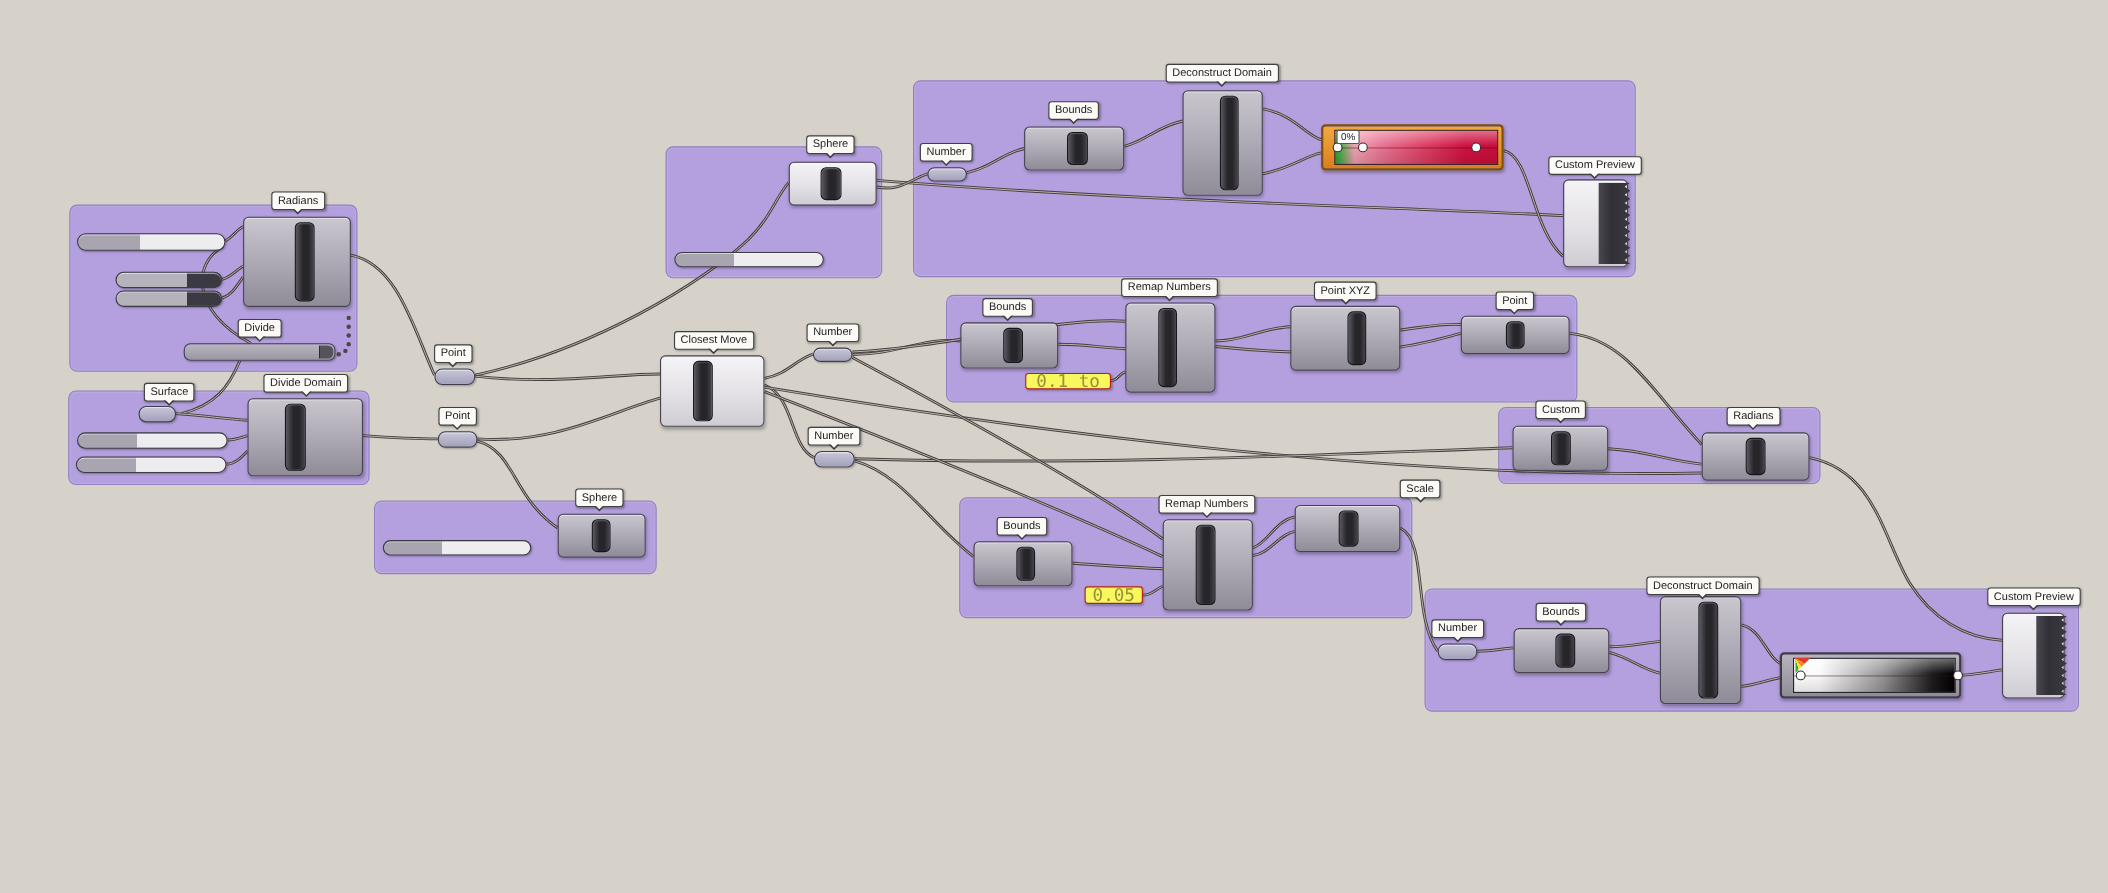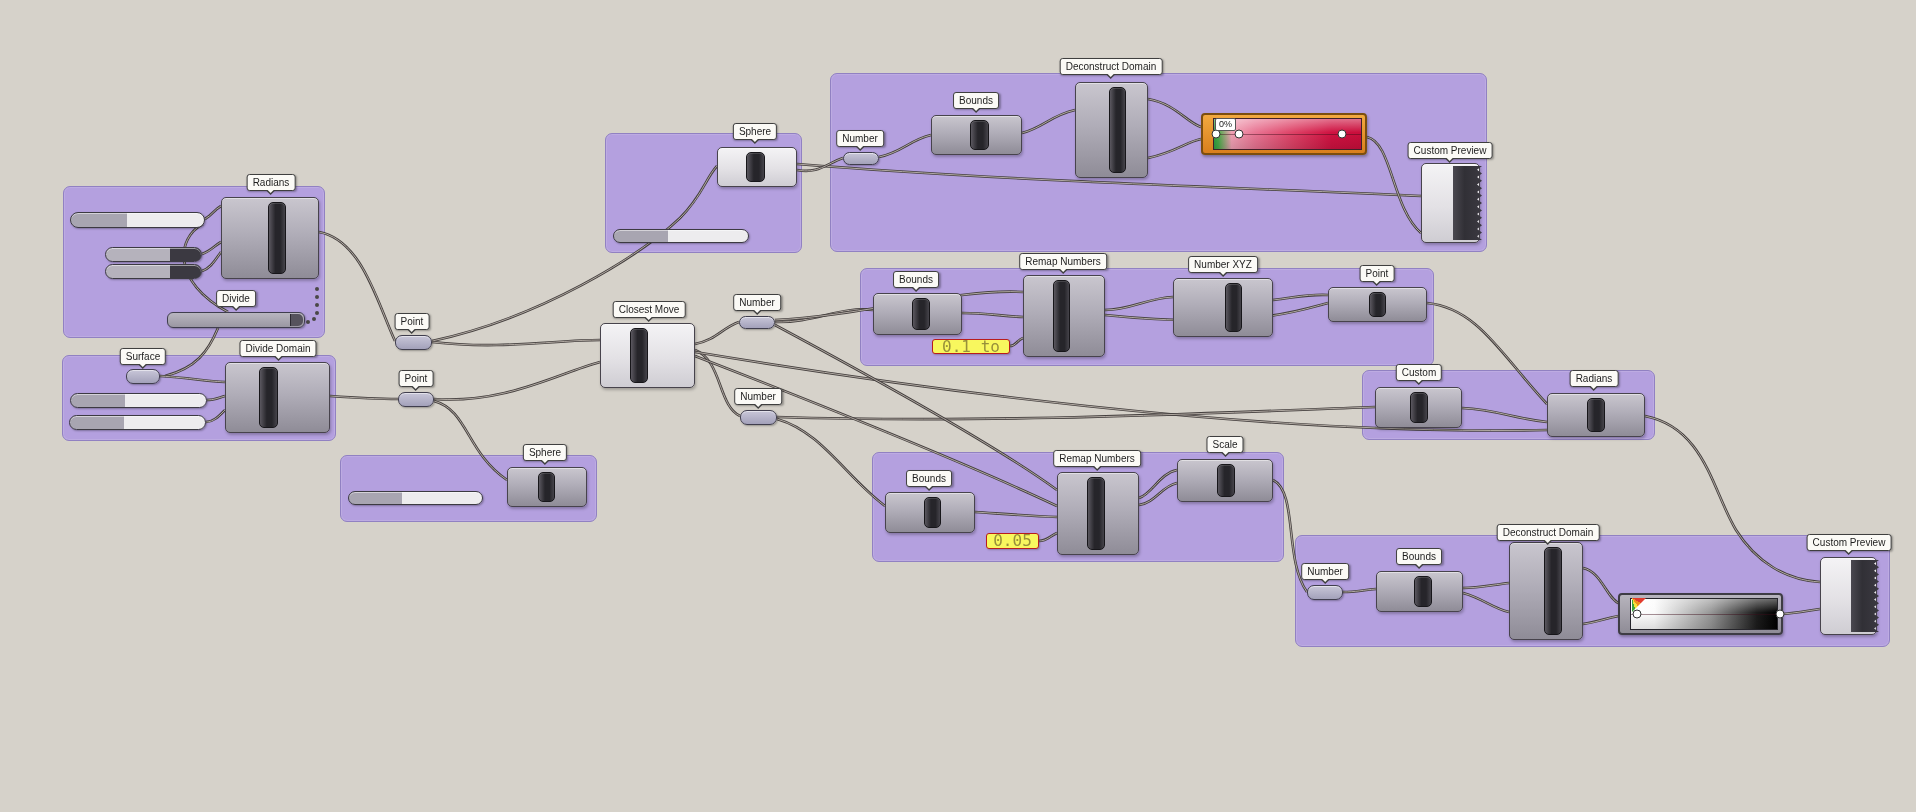--- a/index.html
+++ b/index.html
@@ -179,21 +179,21 @@
     <div class="node slider darkend" style="--f: 67%; left: 105px; top: 264px; width: 97px; height: 15px; position: absolute;"></div>
     <div class="node comp" style="left: 221px; top: 197px; width: 98px; height: 82px; position: absolute;">
       <div class="bar" style="left: 46px; width: 16px;"></div>
     </div>
     <div class="tag" style="left: 271px; top: 174px;">Radians</div>
     <div class="node trigger" style="left: 167px; top: 312px; width: 138px; height: 16px; position: absolute;">
       <div class="trigcap"></div>
     </div>
     <div class="tag" style="left: 236px; top: 290px;">Divide</div>
     <div class="node capsule" style="left: 126px; top: 369px; width: 34px; height: 15px; position: absolute;"></div>
-    <div class="tag" style="left: 143px; top: 348px;">Surface</div>
+    <div class="tag" style="left: 154px; top: 348px;">Surface</div>
     <div class="node slider plain" style="--f: 40%; left: 70px; top: 393px; width: 137px; height: 15px; position: absolute;"></div>
     <div class="node slider plain" style="--f: 40%; left: 69px; top: 415px; width: 137px; height: 15px; position: absolute;"></div>
     <div class="node comp" style="left: 225px; top: 362px; width: 105px; height: 71px; position: absolute;">
       <div class="bar" style="left: 33px; width: 17px;"></div>
     </div>
     <div class="tag" style="left: 278px; top: 340px;">Divide Domain</div>
     <div class="node slider plain" style="--f: 40%; left: 613px; top: 229px; width: 136px; height: 14px; position: absolute;"></div>
     <div class="node comp light" style="left: 717px; top: 147px; width: 80px; height: 40px; position: absolute;">
       <div class="bar" style="left: 28px; width: 17px;"></div>
     </div>
@@ -239,21 +239,21 @@
     </div>
     <div class="tag" style="left: 916px; top: 271px;">Bounds</div>
     <div class="node panel" style="left: 932px; top: 339px; width: 78px; height: 15px; position: absolute;"><span>0.1 to 1.5</span></div>
     <div class="node comp" style="left: 1023px; top: 275px; width: 82px; height: 82px; position: absolute;">
       <div class="bar" style="left: 29px; width: 15px;"></div>
     </div>
     <div class="tag" style="left: 1063px; top: 253px;">Remap Numbers</div>
     <div class="node comp" style="left: 1173px; top: 278px; width: 100px; height: 59px; position: absolute;">
       <div class="bar" style="left: 51px; width: 15px;"></div>
     </div>
-    <div class="tag" style="left: 1223px; top: 256px;">Number XYZ</div>
+    <div class="tag" style="left: 1223px; top: 256px;">Point XYZ</div>
     <div class="node comp" style="left: 1328px; top: 287px; width: 99px; height: 35px; position: absolute;">
       <div class="bar" style="left: 40px; width: 15px;"></div>
     </div>
     <div class="tag" style="left: 1377px; top: 265px;">Point</div>
     <div class="node comp" style="left: 1375px; top: 387px; width: 87px; height: 41px; position: absolute;">
       <div class="bar" style="left: 34px; width: 16px;"></div>
     </div>
     <div class="tag" style="left: 1419px; top: 364px;">Custom</div>
     <div class="node comp" style="left: 1547px; top: 393px; width: 98px; height: 44px; position: absolute;">
       <div class="bar" style="left: 39px; width: 16px;"></div>
@@ -269,21 +269,21 @@
     </div>
     <div class="tag" style="left: 929px; top: 470px;">Bounds</div>
     <div class="node panel" style="left: 986px; top: 533px; width: 53px; height: 16px; position: absolute;"><span>0.05 to 1</span></div>
     <div class="node comp" style="left: 1057px; top: 472px; width: 82px; height: 83px; position: absolute;">
       <div class="bar" style="left: 29px; width: 16px;"></div>
     </div>
     <div class="tag" style="left: 1097px; top: 450px;">Remap Numbers</div>
     <div class="node comp" style="left: 1177px; top: 459px; width: 96px; height: 43px; position: absolute;">
       <div class="bar" style="left: 39px; width: 16px;"></div>
     </div>
-    <div class="tag" style="left: 1225px; top: 436px;">Scale</div>
+    <div class="tag" style="left: 1291px; top: 436px;">Scale</div>
     <div class="node capsule" style="left: 1307px; top: 585px; width: 36px; height: 15px; position: absolute;"></div>
     <div class="tag" style="left: 1325px; top: 563px;">Number</div>
     <div class="node comp" style="left: 1376px; top: 571px; width: 87px; height: 41px; position: absolute;">
       <div class="bar" style="left: 37px; width: 16px;"></div>
     </div>
     <div class="tag" style="left: 1419px; top: 548px;">Bounds</div>
     <div class="node comp" style="left: 1509px; top: 542px; width: 74px; height: 98px; position: absolute;">
       <div class="bar" style="left: 34px; width: 16px;"></div>
     </div>
     <div class="tag" style="left: 1548px; top: 524px;">Deconstruct Domain</div>

